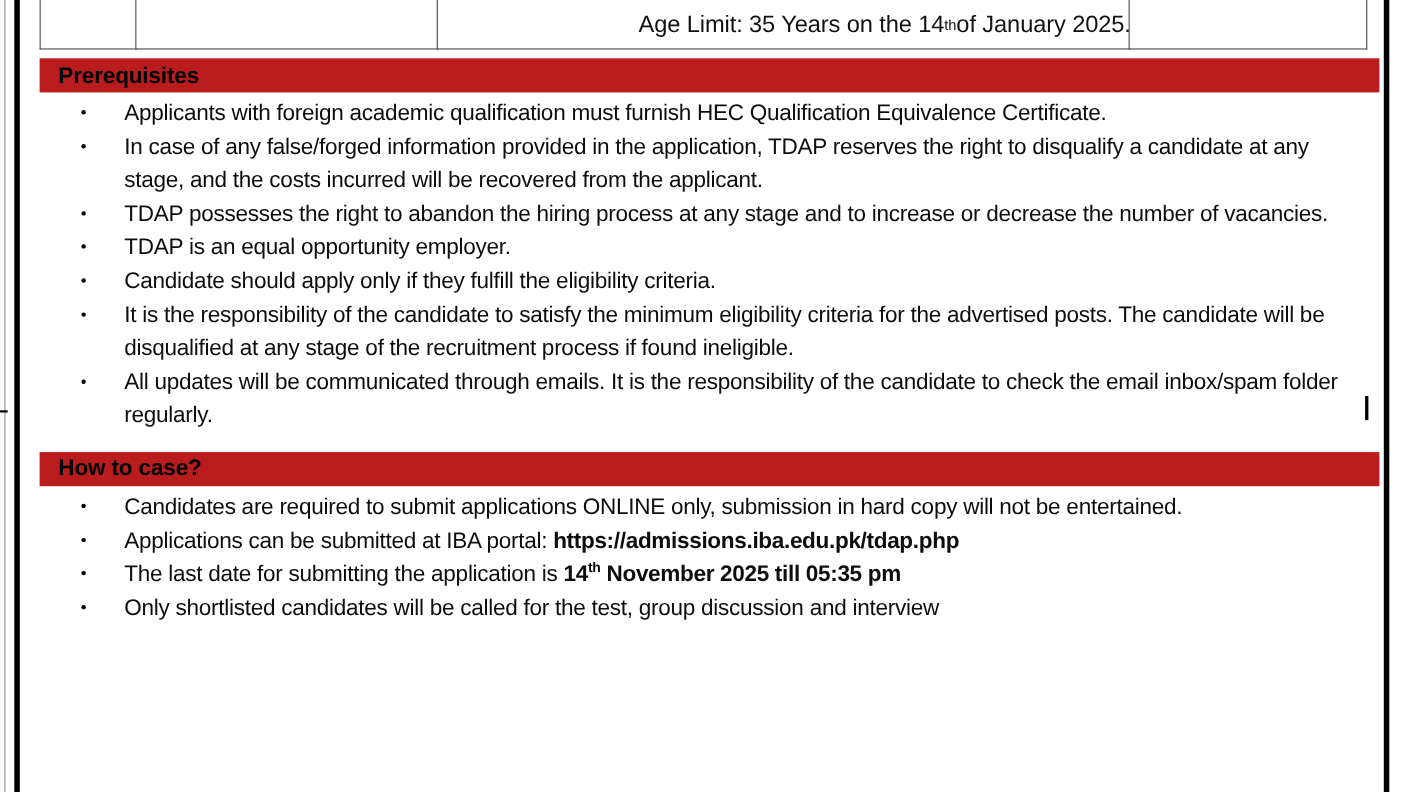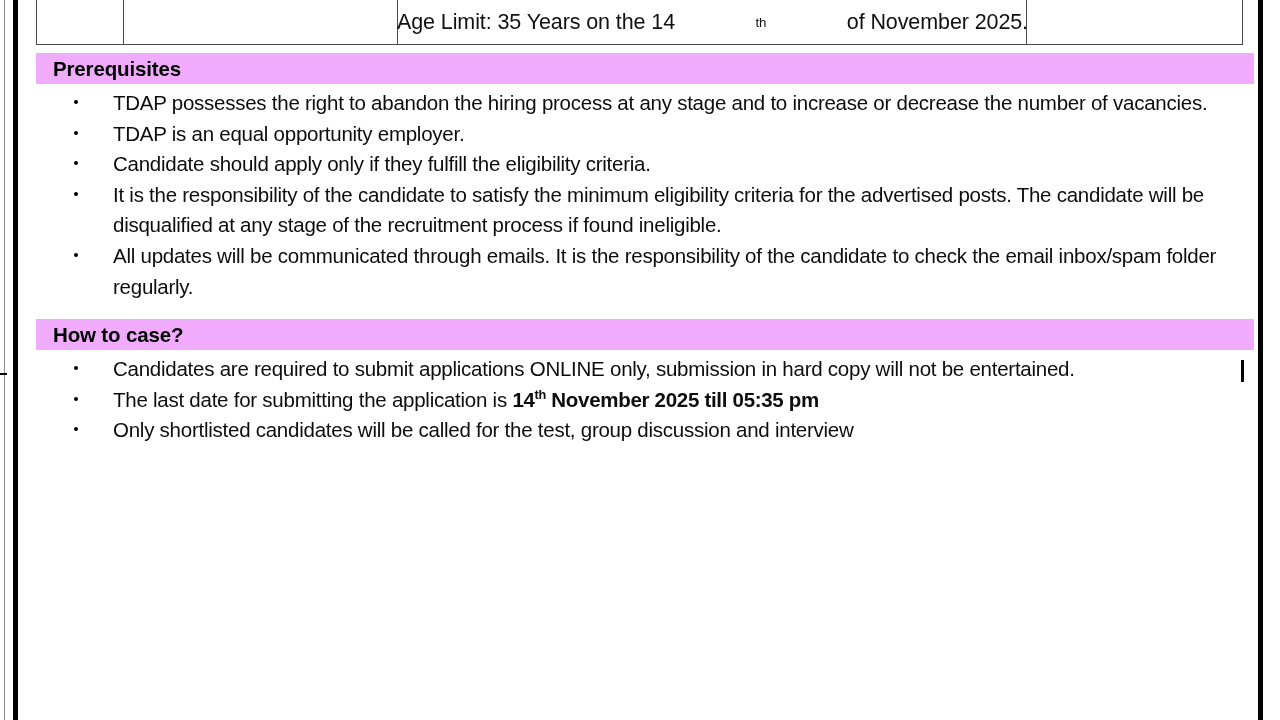--- a/index.html
+++ b/index.html
@@ -85,38 +85,38 @@
   .tf-c4 { left: 1004px; width: 217px; }
 
   .tf-text {
     position: absolute;
     left: 375px;
     top: 0px;
     width: 631px;
     height: 45px;
     display: flex;
     align-items: center;
-    justify-content: space-between;
+    justify-content: flex-end;
     font-size: 21.5px;
     letter-spacing: -0.1px;
     color: #111111;
     white-space: nowrap;
   }
   .tf-text sup {
     font-size: 0.62em;
     vertical-align: super;
     line-height: 0;
   }
 
   
   .section-bar {
     box-sizing: border-box;
     width: 1218px;
     margin-left: 14px;
-    background: #f0abfc;
+    background: #b91c1c;
     height: 31px;
     display: flex;
     align-items: center;
     padding-left: 17px;
   }
   .section-bar .bar-label {
     font-size: 20.5px;
     font-weight: bold;
     letter-spacing: -0.15px;
     color: #000000;
@@ -182,33 +182,41 @@
   <div id="content">
 
     <div class="table-frag">
       <div class="tf-cell tf-c1"></div>
       <div class="tf-cell tf-c2"></div>
       <div class="tf-cell tf-c3"></div>
       <div class="tf-cell tf-c4"></div>
       <div class="tf-text">
           <span>Age Limit: 35 Years on the 14</span>
           <sup>th</sup>
-          <span> of November 2025.</span>
+          <span> of January 2025.</span>
         </div>
     </div>
 
     <div class="gap-before-prereq"></div>
 
     <div class="section-bar">
       <span class="bar-label">Prerequisites</span>
     </div>
 
     <ul class="bullets prereq-list">
       <li class="bullet-row">
         <span class="dot"></span>
+        <span class="bullet-text">Applicants with foreign academic qualification must furnish HEC Qualification Equivalence Certificate.</span>
+      </li>
+      <li class="bullet-row">
+        <span class="dot"></span>
+        <span class="bullet-text">In case of any false/forged information provided in the application, TDAP reserves the right to disqualify a candidate at any stage, and the costs incurred will be recovered from the applicant.</span>
+      </li>
+      <li class="bullet-row">
+        <span class="dot"></span>
         <span class="bullet-text">TDAP possesses the right to abandon the hiring process at any stage and to increase or decrease the number of vacancies.</span>
       </li>
       <li class="bullet-row">
         <span class="dot"></span>
         <span class="bullet-text">TDAP is an equal opportunity employer.</span>
       </li>
       <li class="bullet-row">
         <span class="dot"></span>
         <span class="bullet-text">Candidate should apply only if they fulfill the eligibility criteria.</span>
       </li>
@@ -227,20 +235,24 @@
     <div class="section-bar">
       <span class="bar-label">How to case?</span>
     </div>
 
     <ul class="bullets apply-list">
       <li class="bullet-row justified">
         <span class="dot"></span>
         <span class="bullet-text">Candidates are required to submit applications ONLINE only, submission in hard copy will not be entertained.</span>
       </li>
 
+      <li class="bullet-row">
+        <span class="dot"></span>
+        <span class="bullet-text"><span>Applications can be submitted at IBA portal: </span><b class="strong">https://admissions.iba.edu.pk/tdap.php</b></span>
+      </li>
 
       <li class="bullet-row">
         <span class="dot"></span>
         <span class="bullet-text"><span>The last date for submitting the application is </span><b class="strong"><span>14</span><sup>th</sup><span> November 2025 till 05:35 pm</span></b></span>
       </li>
 
       <li class="bullet-row">
         <span class="dot"></span>
         <span class="bullet-text">Only shortlisted candidates will be called for the test, group discussion and interview</span>
       </li>

